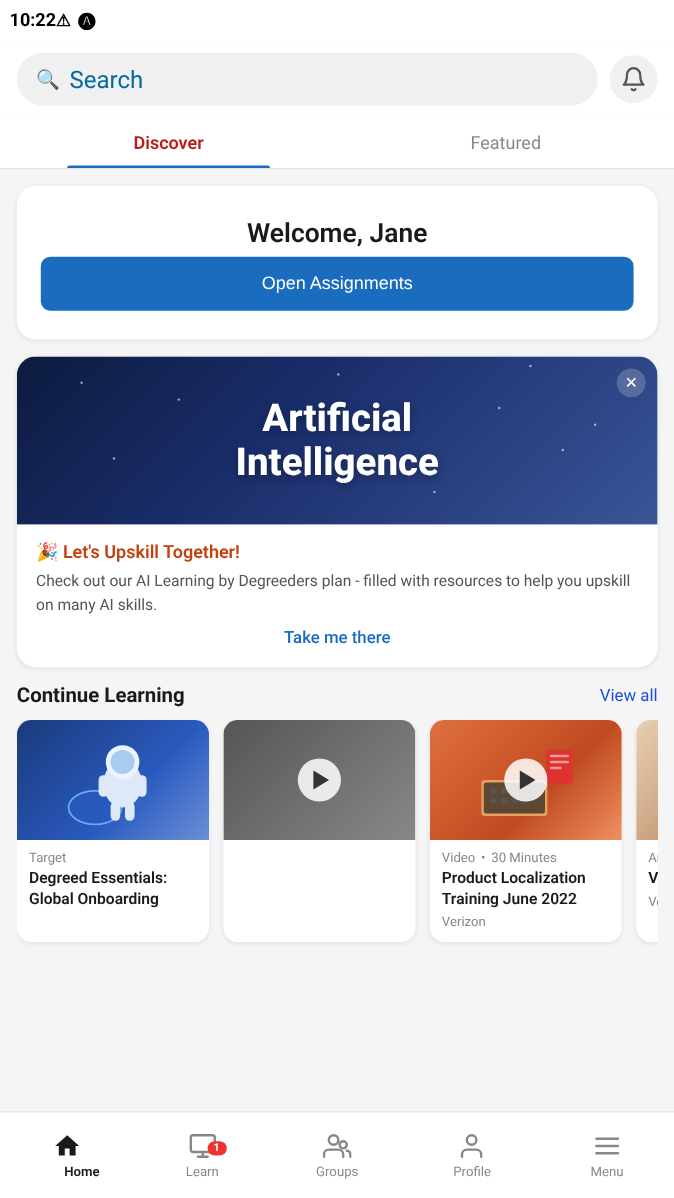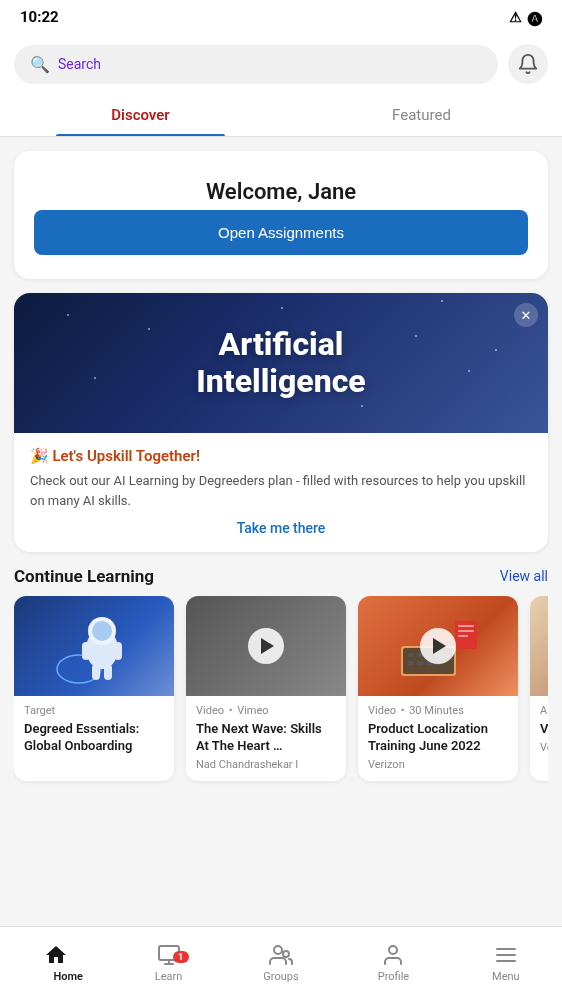--- a/index.html
+++ b/index.html
@@ -10,22 +10,21 @@
       width: 562px;
       min-height: 998px;
       position: relative;
       overflow-x: hidden;
     }
 
     
     .status-bar {
       display: flex;
       align-items: center;
-      justify-content: space-between;
-      padding: 8px 20px;
+      padding: 8px 8px;
       background: #fff;
       font-size: 14px;
       font-weight: 600;
     }
     .status-bar-left {
       font-size: 15px;
       font-weight: 700;
     }
     .status-icons {
       display: flex;
@@ -49,22 +48,22 @@
       background: #f0f0f0;
       border-radius: 24px;
       padding: 10px 16px;
       gap: 8px;
     }
     .search-icon-wrap {
       color: #888;
       font-size: 16px;
     }
     .search-input-text {
-      color: #6d28d9;
-      font-size: 14px;
+      color: #0369a1;
+      font-size: 20px;
     }
     .bell-btn {
       width: 40px;
       height: 40px;
       display: flex;
       align-items: center;
       justify-content: center;
       background: #f0f0f0;
       border-radius: 50%;
       flex-shrink: 0;
@@ -466,29 +465,20 @@
           <div class="card-title">Degreed Essentials: Global Onboarding</div>
         </div>
       </div>
 
       <div class="learning-card">
         <div class="card-thumb card-thumb-2">
           <div class="play-btn">
             <div class="play-icon"></div>
           </div>
         </div>
-        <div class="card-body">
-          <div class="card-tag">
-            <span>Video</span>
-            <span class="dot">•</span>
-            <span>Vimeo</span>
-          </div>
-          <div class="card-title">The Next Wave: Skills At The Heart …</div>
-          <div class="card-author">Nad Chandrashekar I</div>
-        </div>
       </div>
 
       <div class="learning-card">
         <div class="card-thumb card-thumb-3">
 
           <svg width="90" height="70" viewBox="0 0 90 70">
             <rect x="8" y="35" width="55" height="30" rx="3" fill="#e8a060"></rect>
             <rect x="10" y="37" width="51" height="26" rx="2" fill="#222" opacity="0.7"></rect>
 
             <rect x="15" y="42" width="6" height="4" rx="1" fill="#555"></rect>

